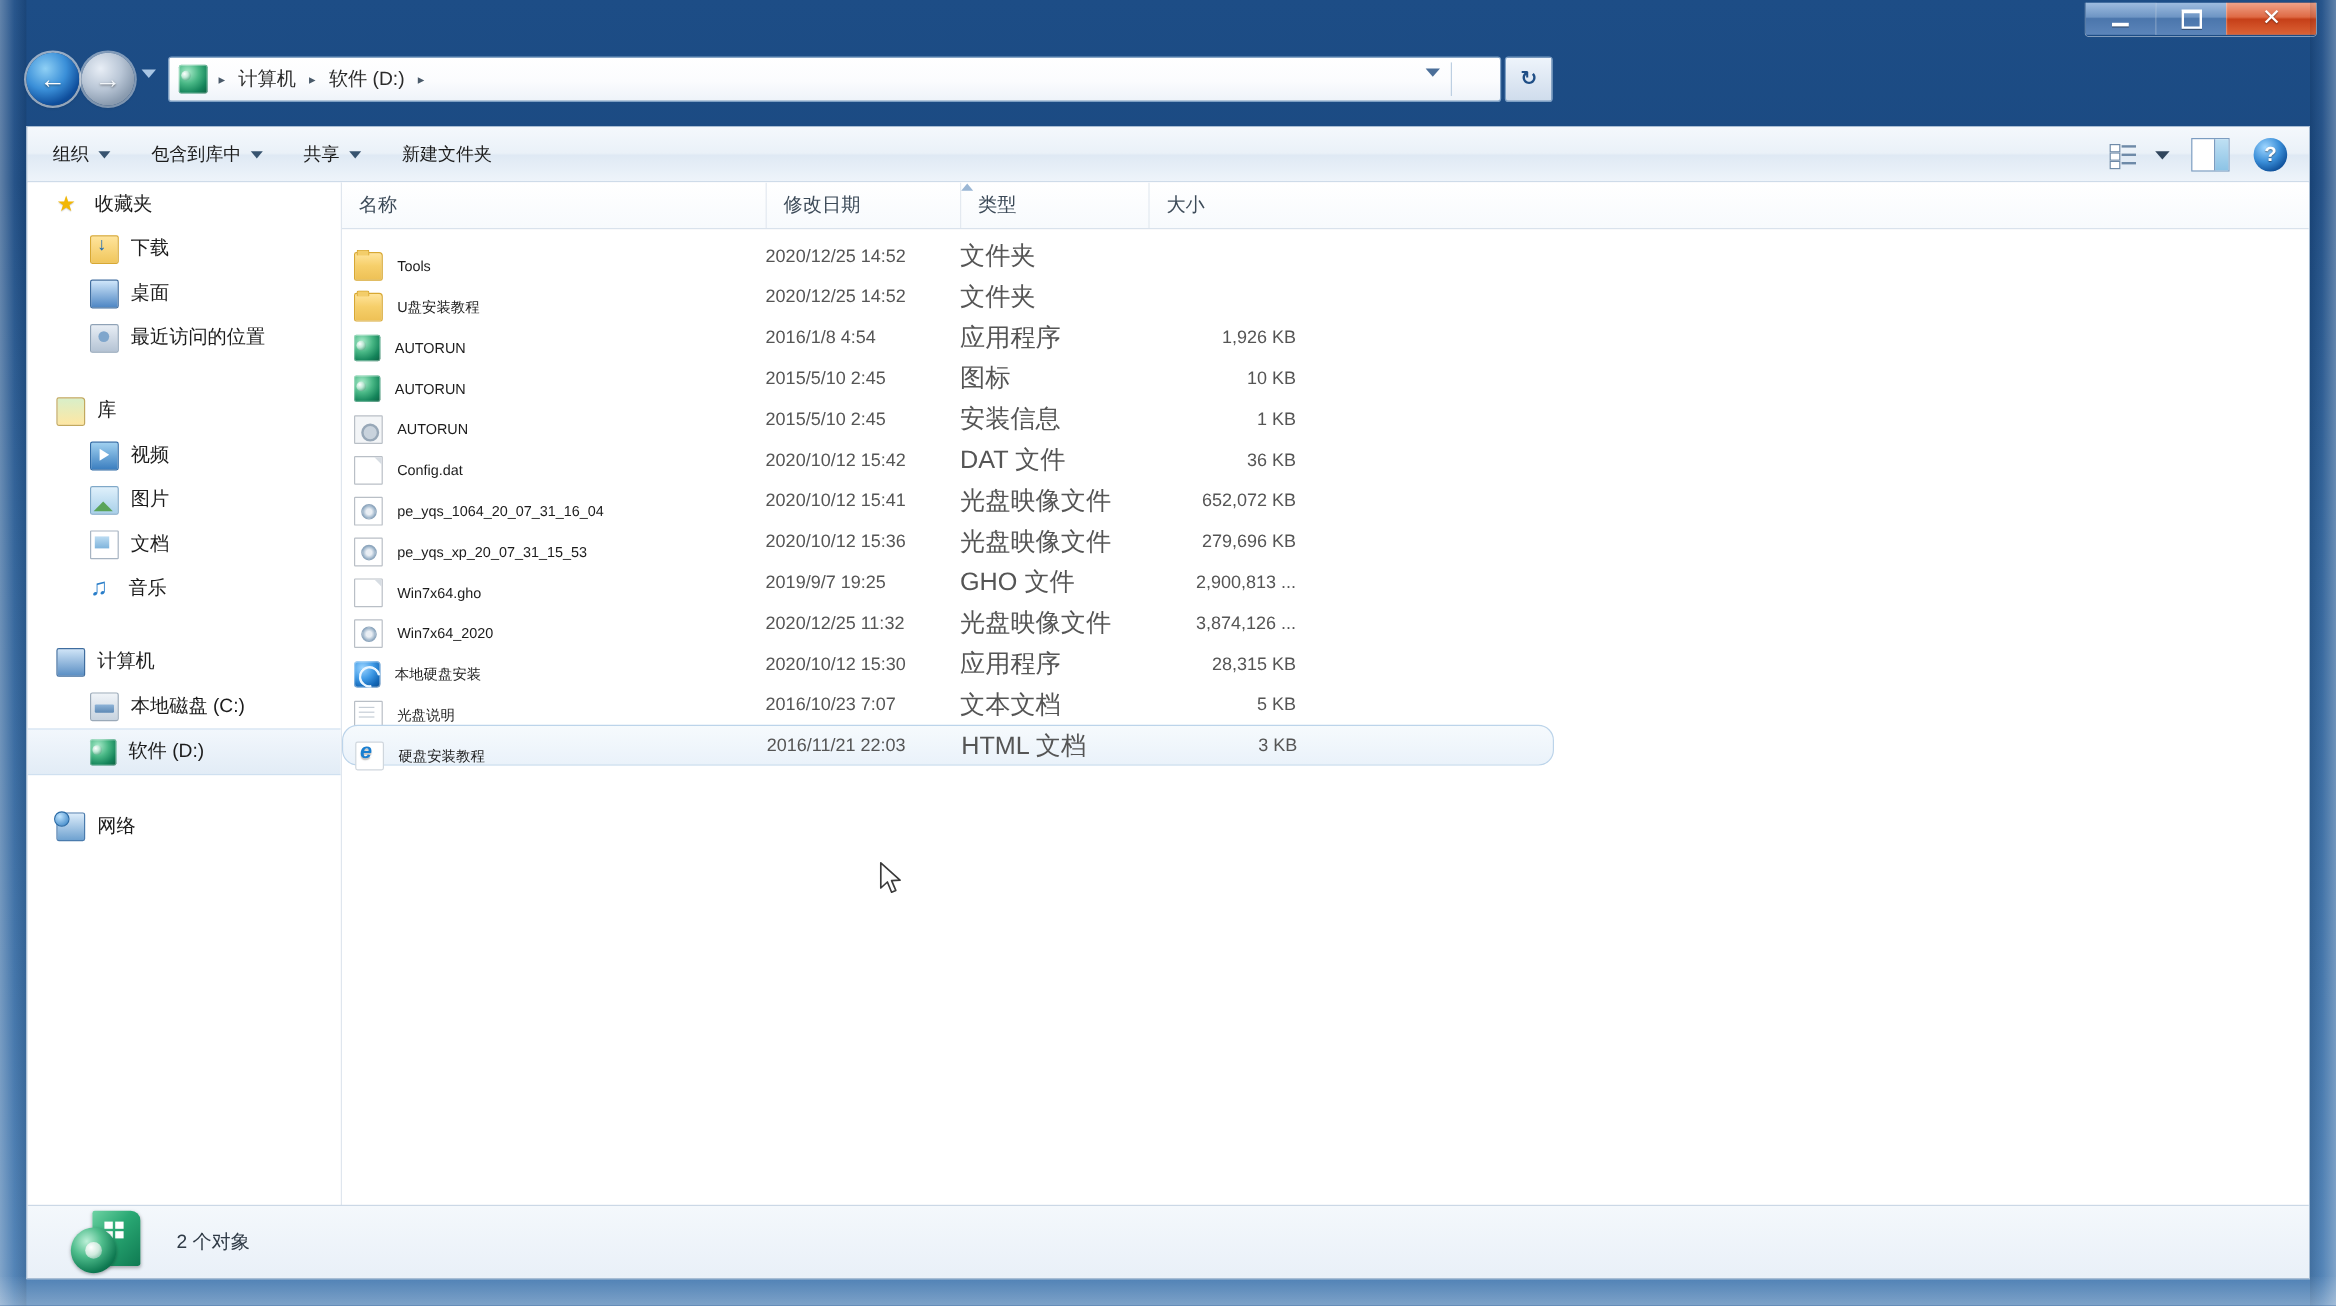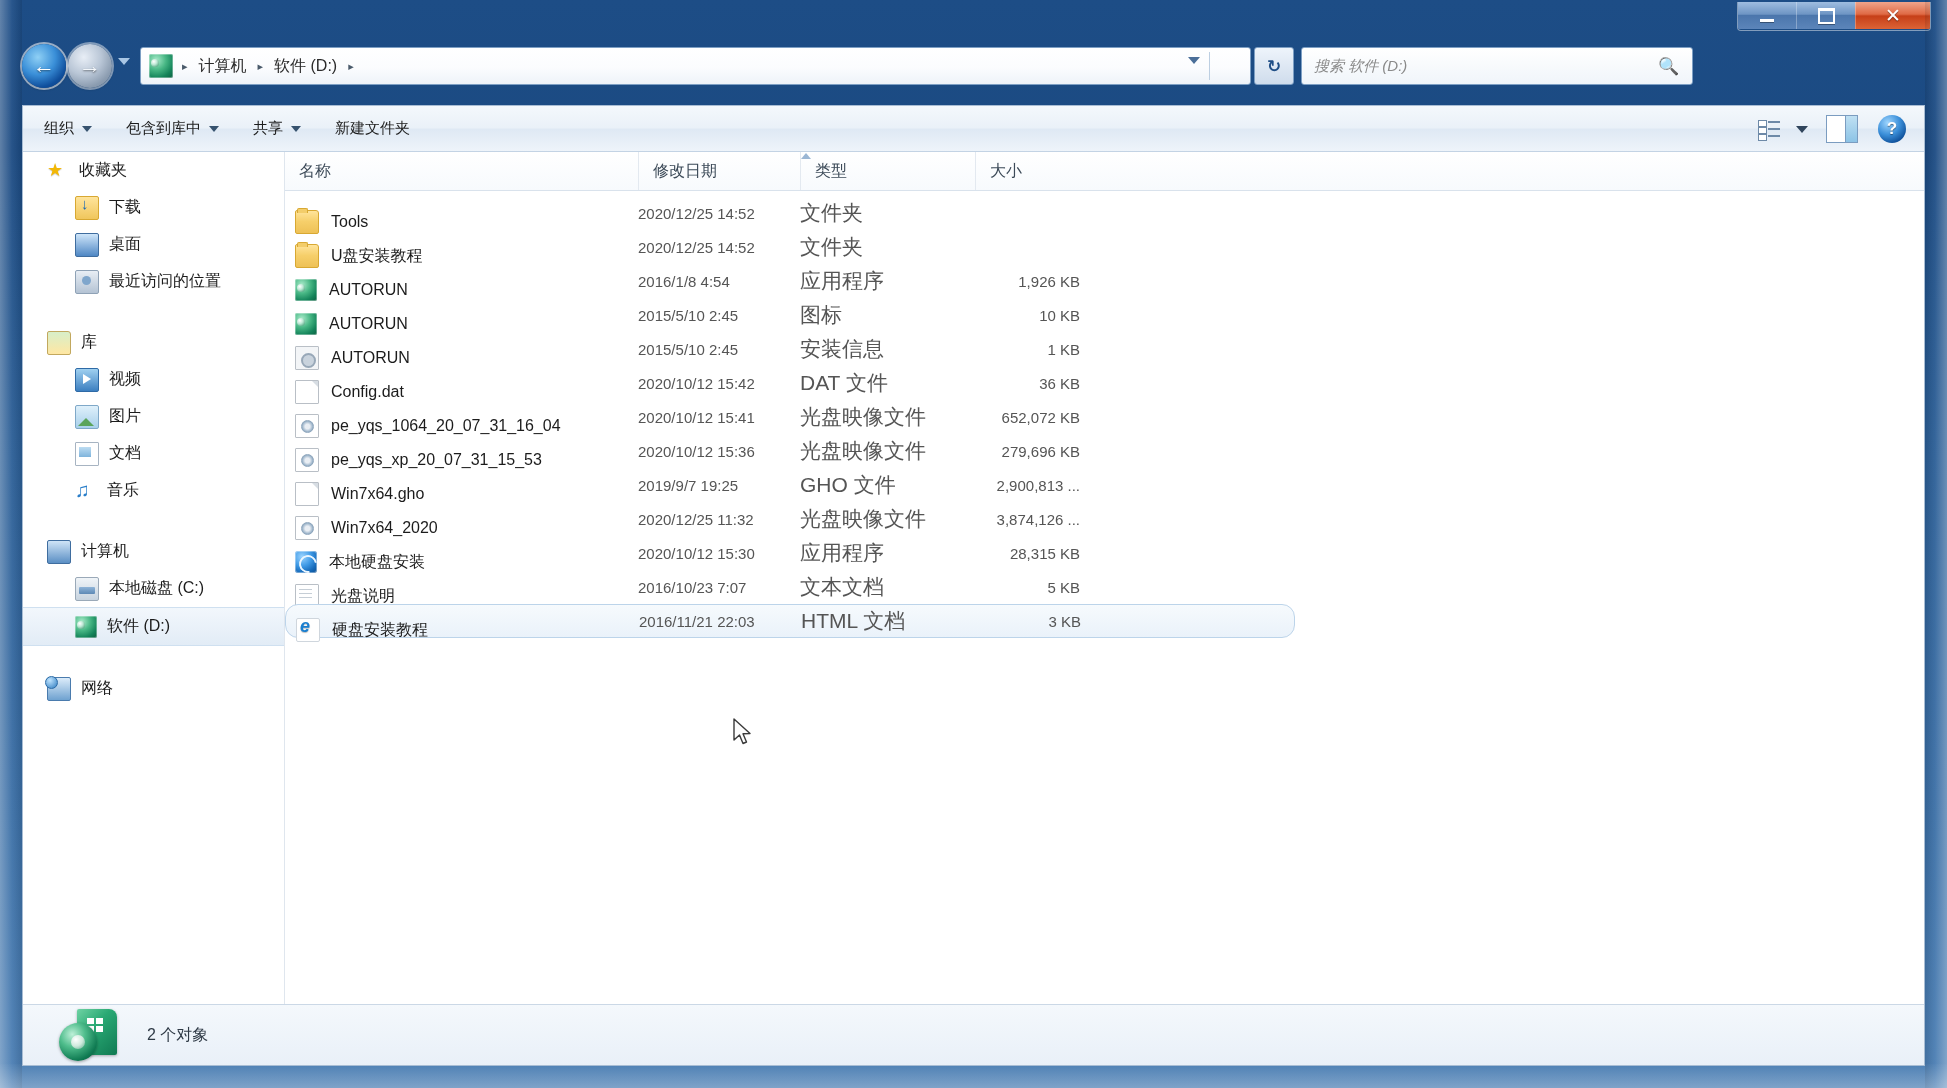--- a/index.html
+++ b/index.html
@@ -109,21 +109,21 @@
   .colcell{position:absolute;top:0;height:38px;display:flex;align-items:center;
      font-size:16px;color:#3c4a58;box-sizing:border-box;padding-left:14px;border-left:1px solid #e3e9f0;}
   .colcell:first-child{border-left:none;}
   #sortmark{position:absolute;left:516px;top:1px;width:0;height:0;
      border-left:5px solid transparent;border-right:5px solid transparent;border-bottom:6px solid #9ab6d4;}
 
   .row{position:absolute;left:0;width:1010px;height:34px;display:flex;align-items:center;
      box-sizing:border-box;}
   .row.selected{background:linear-gradient(180deg,#f6fafd,#eaf2fa);
      border:1px solid #bcd4ea;border-radius:13px;}
-  .cell-name{position:absolute;left:10px;display:flex;align-items:center;font-size:16px;color:#1c1c1c;white-space:nowrap;margin-top:18px;}
+  .cell-name{position:absolute;left:10px;display:flex;align-items:center;font-size:12px;color:#1c1c1c;white-space:nowrap;margin-top:18px;}
   .cell-date{position:absolute;left:353px;font-size:15px;color:#555;white-space:nowrap;}
   .cell-type{position:absolute;left:515px;font-size:21px;color:#555;white-space:nowrap;}
   .cell-size{position:absolute;left:690px;width:105px;text-align:right;font-size:15px;color:#555;white-space:nowrap;}
   .ficon{width:22px;height:22px;margin-right:12px;flex:0 0 auto;position:relative;}
 
   
   #statusbar{position:absolute;left:0;bottom:0;width:100%;height:60px;
      background:linear-gradient(180deg,#f4f8fc,#e9f0f8);border-top:1px solid #cbd8e6;
      display:flex;align-items:center;}
   #statusicon{width:62px;height:52px;margin-left:36px;position:relative;flex:0 0 auto;}
@@ -244,24 +244,20 @@
       <span class="crumb">软件 (D:)</span>
       <span class="sep">▸</span>
       <div id="addr-sep"></div>
       <div id="addr-dd"></div>
     </div>
 
     <div id="refresh">
       <span>↻</span>
     </div>
 
-    <div id="searchbox">
-      <span class="ph">搜索 软件 (D:)</span>
-      <span class="mag">🔍</span>
-    </div>
   </div>
 
   <div id="client">
 
     <div id="cmdbar">
       <div class="cmdbtn">
         <span>组织</span>
         <span class="cd"></span>
       </div>
       <div class="cmdbtn">
@@ -364,21 +360,21 @@
       <div id="colhdr">
         <div class="colcell" style="left:0;width:353px">
           <span>名称</span>
         </div>
         <div class="colcell" style="left:353px;width:162px">
           <span>修改日期</span>
         </div>
         <div class="colcell" style="left:515px;width:175px">
           <span>类型</span>
         </div>
-        <div class="colcell" style="left:690px;width:130px">
+        <div class="colcell" style="left:672px;width:130px">
           <span>大小</span>
         </div>
         <div id="sortmark"></div>
       </div>
 
       <div id="rows">
           <div class="row" style="top: 44px;">
             <div class="cell-name">
               <div class="ficon ic-folder"></div>
               <span>Tools</span>

